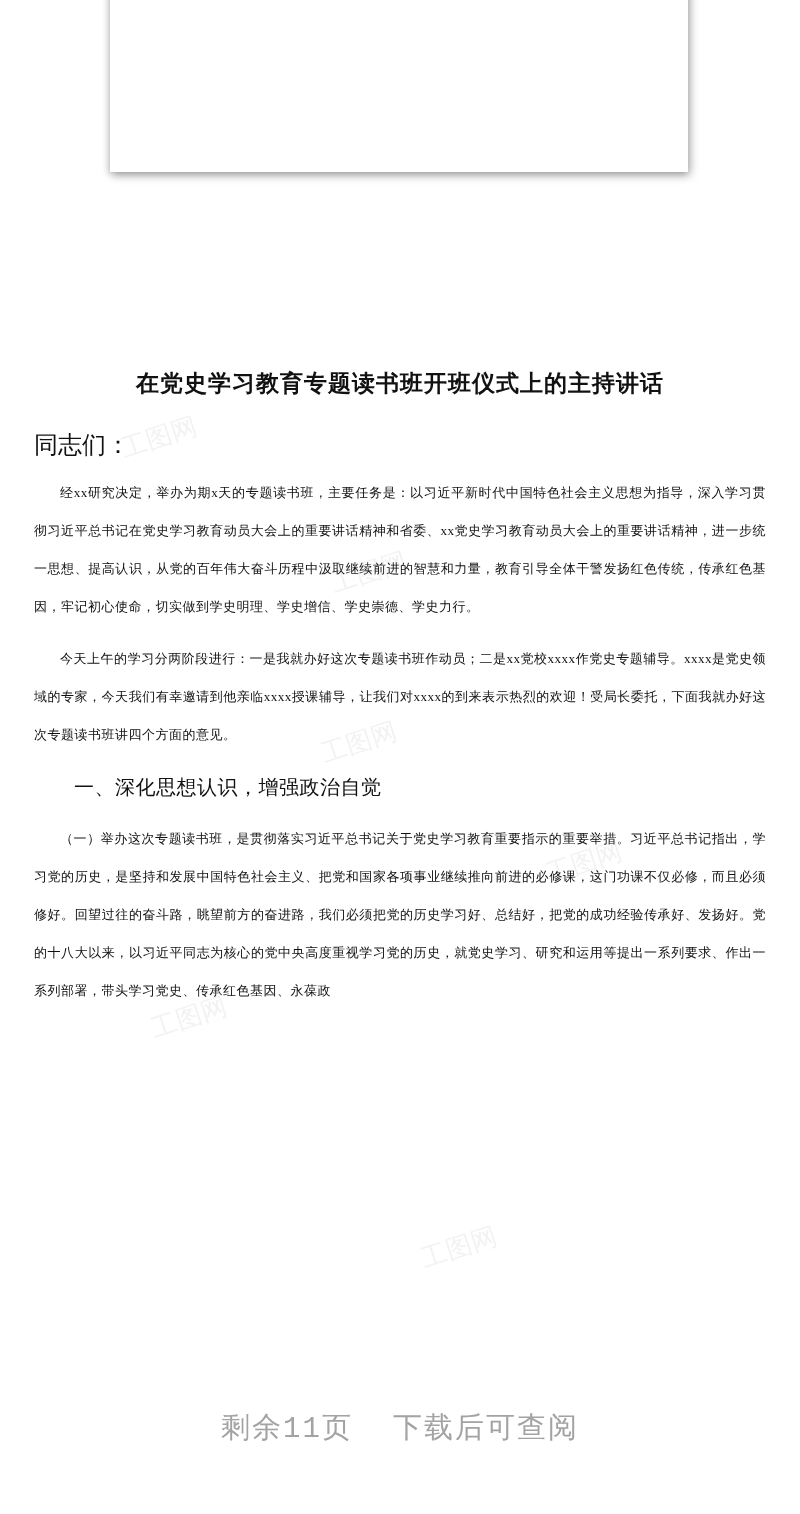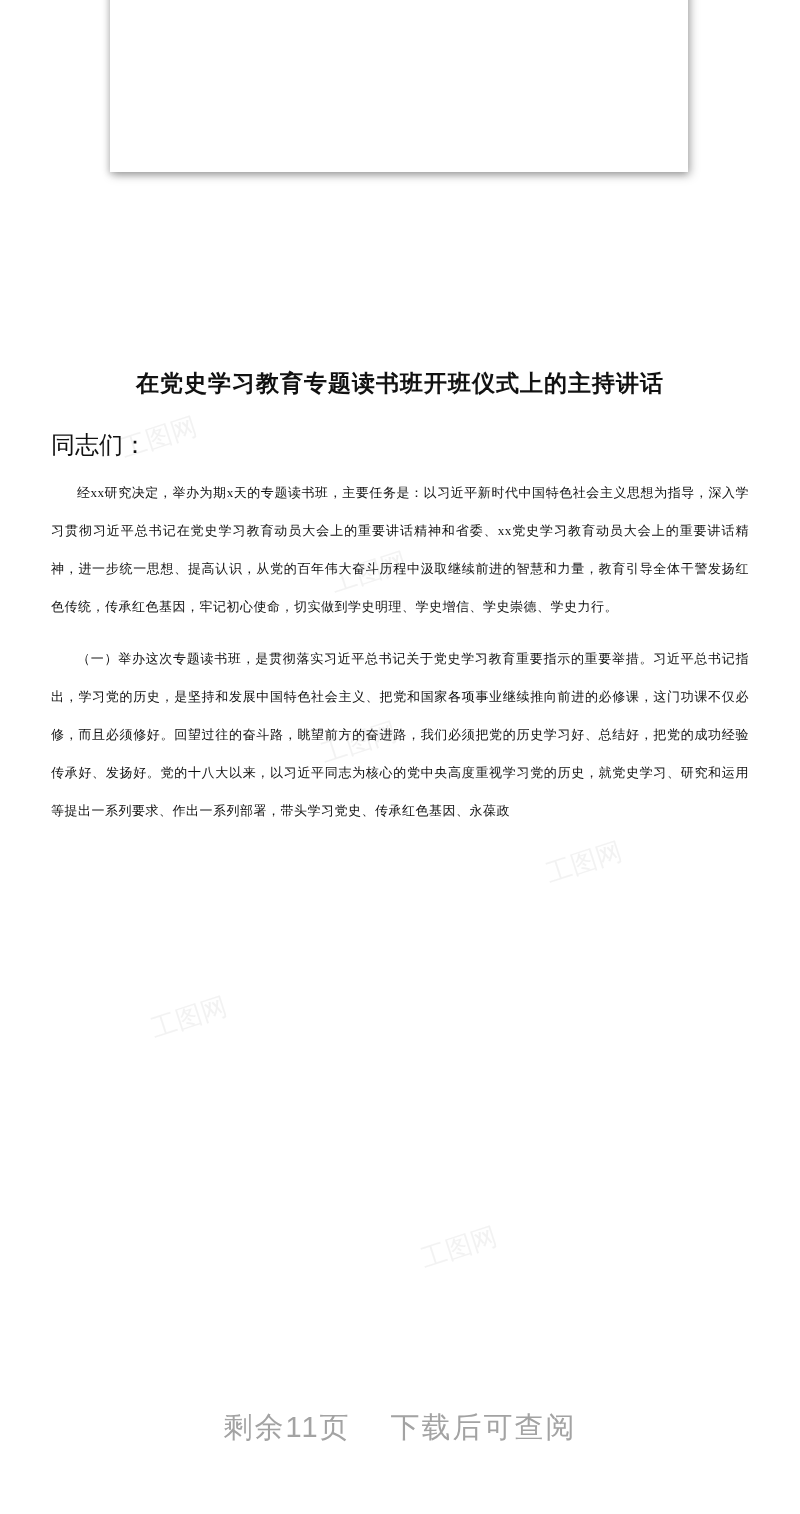--- a/index.html
+++ b/index.html
@@ -25,21 +25,21 @@
     width: 578px;
     height: 186px;
     background: #ffffff;
     box-shadow: 2px 3px 9px rgba(0,0,0,0.35), -2px 2px 6px rgba(0,0,0,0.12);
   }
   .doc {
     position: absolute;
     left: 0;
     top: 340px;
     width: 800px;
-    padding: 0 51px;
+    padding: 0 34px;
     box-sizing: border-box;
     color: #111111;
   }
   .doc-title {
     text-align: center;
     font-weight: bold;
     font-size: 23px;
     letter-spacing: 1px;
     margin: 28px 0 26px 0;
     line-height: 32px;
@@ -66,21 +66,21 @@
   }
   .footer-note {
     position: absolute;
     left: 0;
     top: 1408px;
     width: 800px;
     text-align: center;
     color: #a3a3a3;
     font-size: 29px;
     letter-spacing: 2px;
-    font-family: Liberation Sans, sans-serif;
+    font-family: Liberation Mono, monospace;
   }
   .footer-note .gap { display: inline-block; width: 40px; }
   .wm {
     position: absolute;
     color: #8a8a8a;
     opacity: 0.10;
     font-size: 26px;
     font-family: "Liberation Sans", "DejaVu Sans", sans-serif;
     transform: rotate(-18deg);
     white-space: nowrap;
@@ -108,21 +108,23 @@
   <div class="wm wm5">工图网</div>
   <div class="wm wm6">工图网</div>
 
   <div class="doc">
     <h1 class="doc-title">在党史学习教育专题读书班开班仪式上的主持讲话</h1>
 
     <p class="salutation">同志们：</p>
 
     <p class="para">经xx研究决定，举办为期x天的专题读书班，主要任务是：以习近平新时代中国特色社会主义思想为指导，深入学习贯彻习近平总书记在党史学习教育动员大会上的重要讲话精神和省委、xx党史学习教育动员大会上的重要讲话精神，进一步统一思想、提高认识，从党的百年伟大奋斗历程中汲取继续前进的智慧和力量，教育引导全体干警发扬红色传统，传承红色基因，牢记初心使命，切实做到学史明理、学史增信、学史崇德、学史力行。</p>
 
+    <p class="para">今天上午的学习分两阶段进行：一是我就办好这次专题读书班作动员；二是xx党校xxxx作党史专题辅导。xxxx是党史领域的专家，今天我们有幸邀请到他亲临xxxx授课辅导，让我们对xxxx的到来表示热烈的欢迎！受局长委托，下面我就办好这次专题读书班讲四个方面的意见。</p>
 
+    <p class="section-heading">一、深化思想认识，增强政治自觉</p>
 
 
     <p class="para">（一）举办这次专题读书班，是贯彻落实习近平总书记关于党史学习教育重要指示的重要举措。习近平总书记指出，学习党的历史，是坚持和发展中国特色社会主义、把党和国家各项事业继续推向前进的必修课，这门功课不仅必修，而且必须修好。回望过往的奋斗路，眺望前方的奋进路，我们必须把党的历史学习好、总结好，把党的成功经验传承好、发扬好。党的十八大以来，以习近平同志为核心的党中央高度重视学习党的历史，就党史学习、研究和运用等提出一系列要求、作出一系列部署，带头学习党史、传承红色基因、永葆政</p>
   </div>
 
   <div class="footer-note">
     <span>剩余11页</span><span class="gap"></span><span>下载后可查阅</span>
   </div>
 
 </div>

